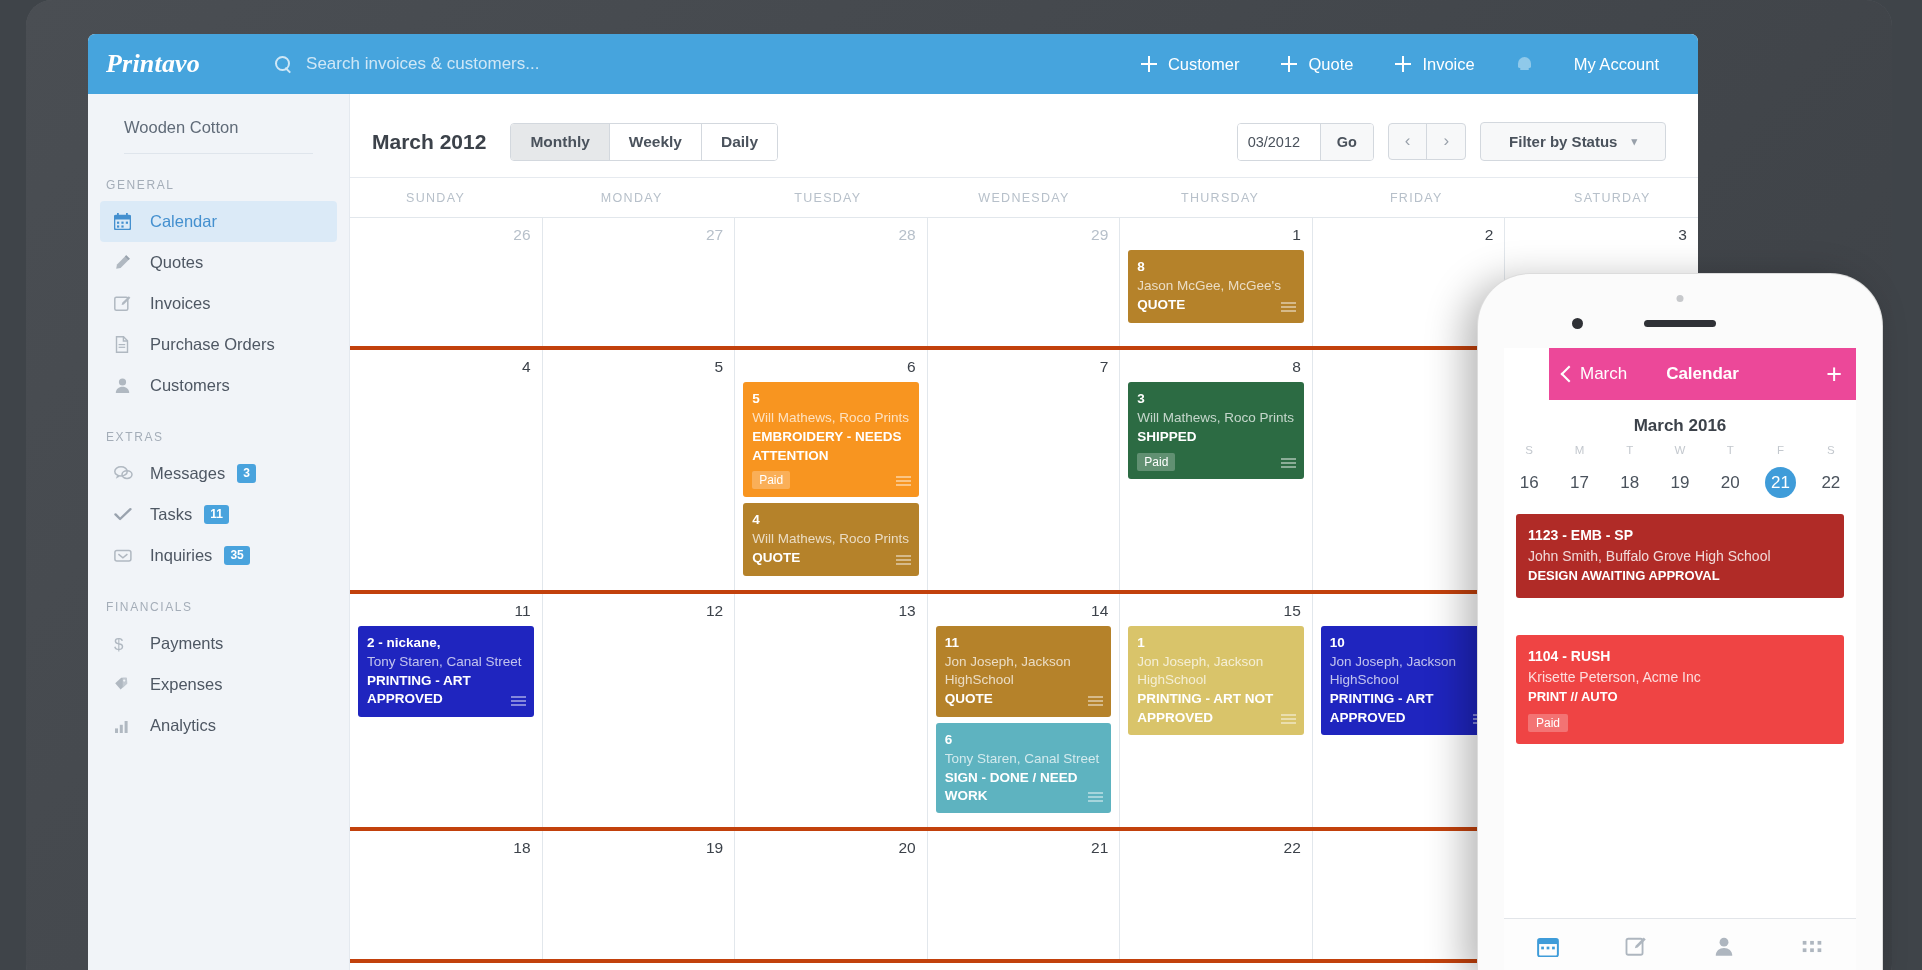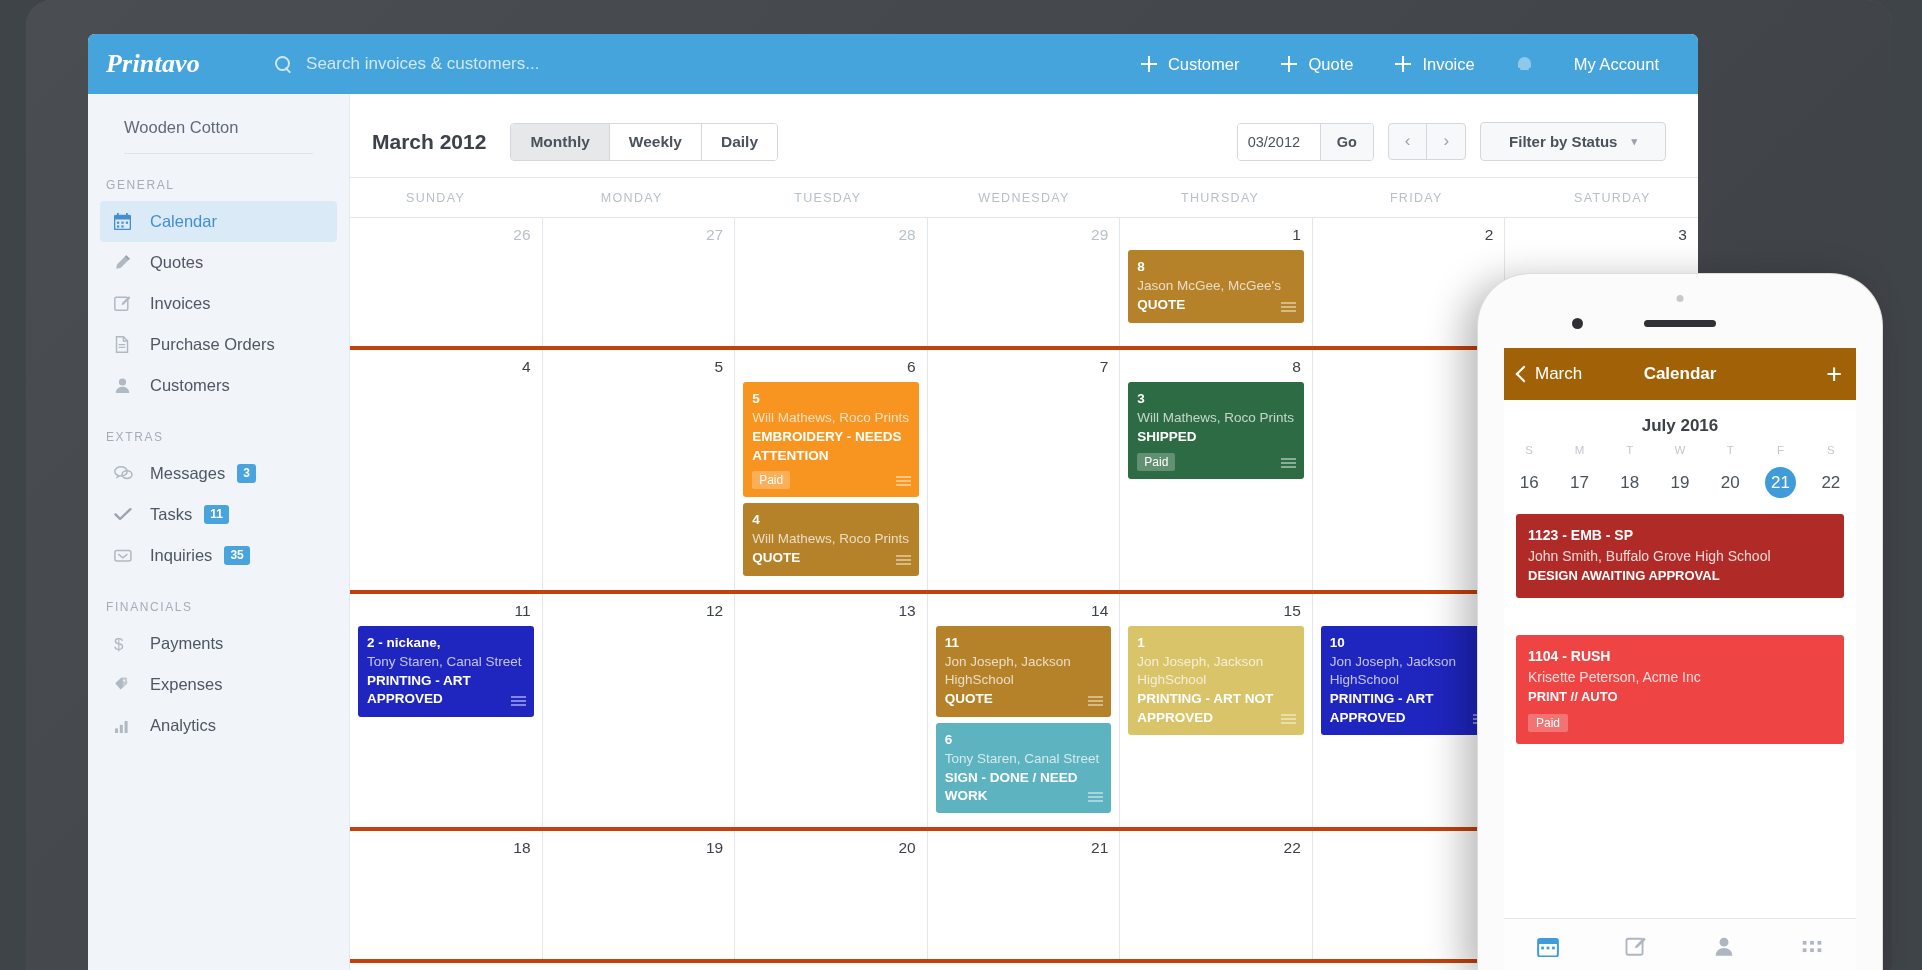--- a/index.html
+++ b/index.html
@@ -206,22 +206,22 @@
   }
   #phone-dot {
     position: absolute; left: 50%; top: 21px; transform: translateX(-50%);
     width: 7px; height: 7px; border-radius: 50%; background: #c7c9cc;
   }
   #phone-screen {
     position: absolute; left: 26px; top: 74px; width: 352px; height: 626px;
     background: #ffffff; overflow: hidden;
   }
   #ph-nav {
-    height: 52px; background: #a16207; display: flex; align-items: center;
-    padding: 0 14px; color: #fff; position: relative;
+    height: 52px; background: #ec4899; display: flex; align-items: center;
+    padding: 0 14px; color: #fff; position: relative; margin-left: 45px;
   }
   #ph-back { display: flex; align-items: center; font-size: 17px; cursor: pointer;}
   .back-chev { display:inline-block; width: 12px; height: 12px; border-left: 2.6px solid #fff; border-bottom: 2.6px solid #fff; transform: rotate(45deg); margin-right: 5px;}
   #ph-title { position: absolute; left: 0; right: 0; text-align: center; font-size: 17px; font-weight: bold; pointer-events:none;}
   #ph-plus { margin-left: auto; font-size: 27px; line-height: 1; font-weight: 300; cursor: pointer; z-index:2;}
   #ph-month { text-align: center; font-size: 17px; font-weight: bold; color: #3c424a; padding: 16px 0 8px 0; }
   #ph-dow { display: grid; grid-template-columns: repeat(7,1fr); }
   .ph-d { text-align: center; font-size: 11.5px; color: #c3c8ce; padding-bottom: 7px; }
   #ph-dates { display: grid; grid-template-columns: repeat(7,1fr); padding-bottom: 12px; }
   .ph-date { text-align: center; font-size: 17px; color: #4a525c; padding: 4px 0; }
@@ -639,21 +639,21 @@
     <div id="phone-screen">
       <div id="ph-nav">
         <div id="ph-back">
           <span class="back-chev"></span>
           <span>March</span>
         </div>
         <div id="ph-title">Calendar</div>
         <div id="ph-plus">+</div>
       </div>
 
-      <div id="ph-month">July 2016</div>
+      <div id="ph-month">March 2016</div>
       <div id="ph-dow">
           <div class="ph-d">S</div>
           <div class="ph-d">M</div>
           <div class="ph-d">T</div>
           <div class="ph-d">W</div>
           <div class="ph-d">T</div>
           <div class="ph-d">F</div>
           <div class="ph-d">S</div>
         </div>
       <div id="ph-dates">

